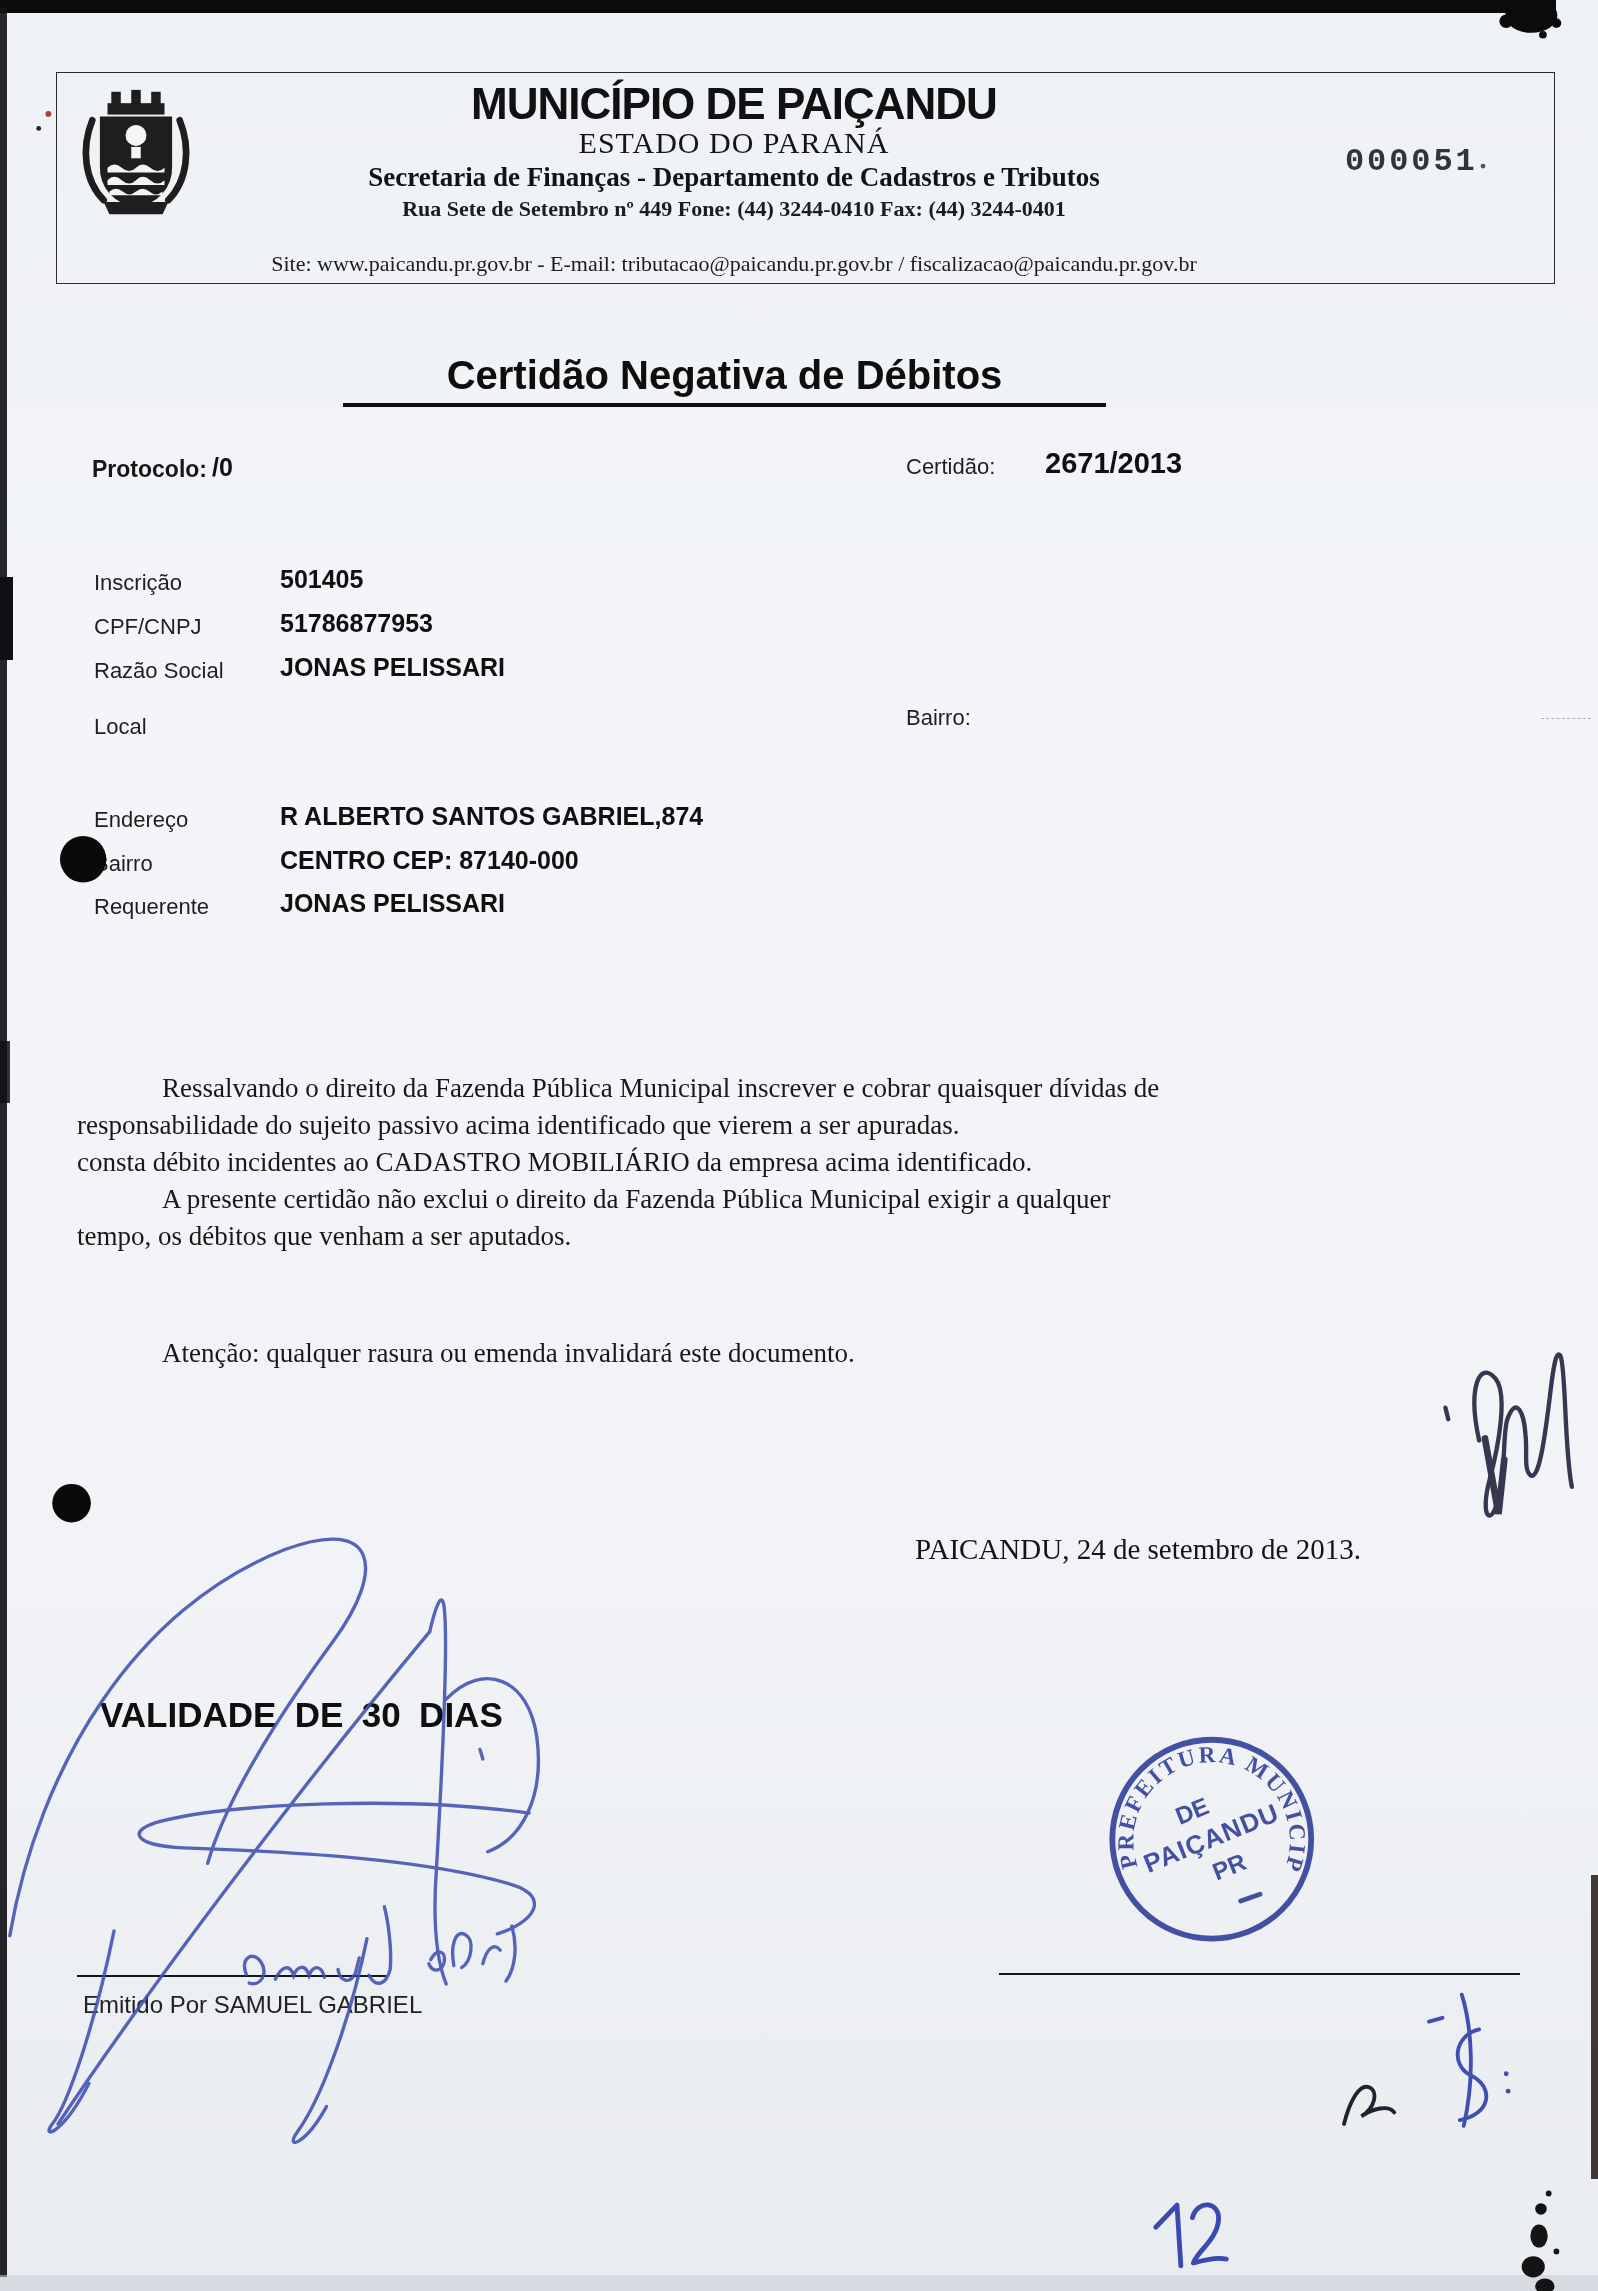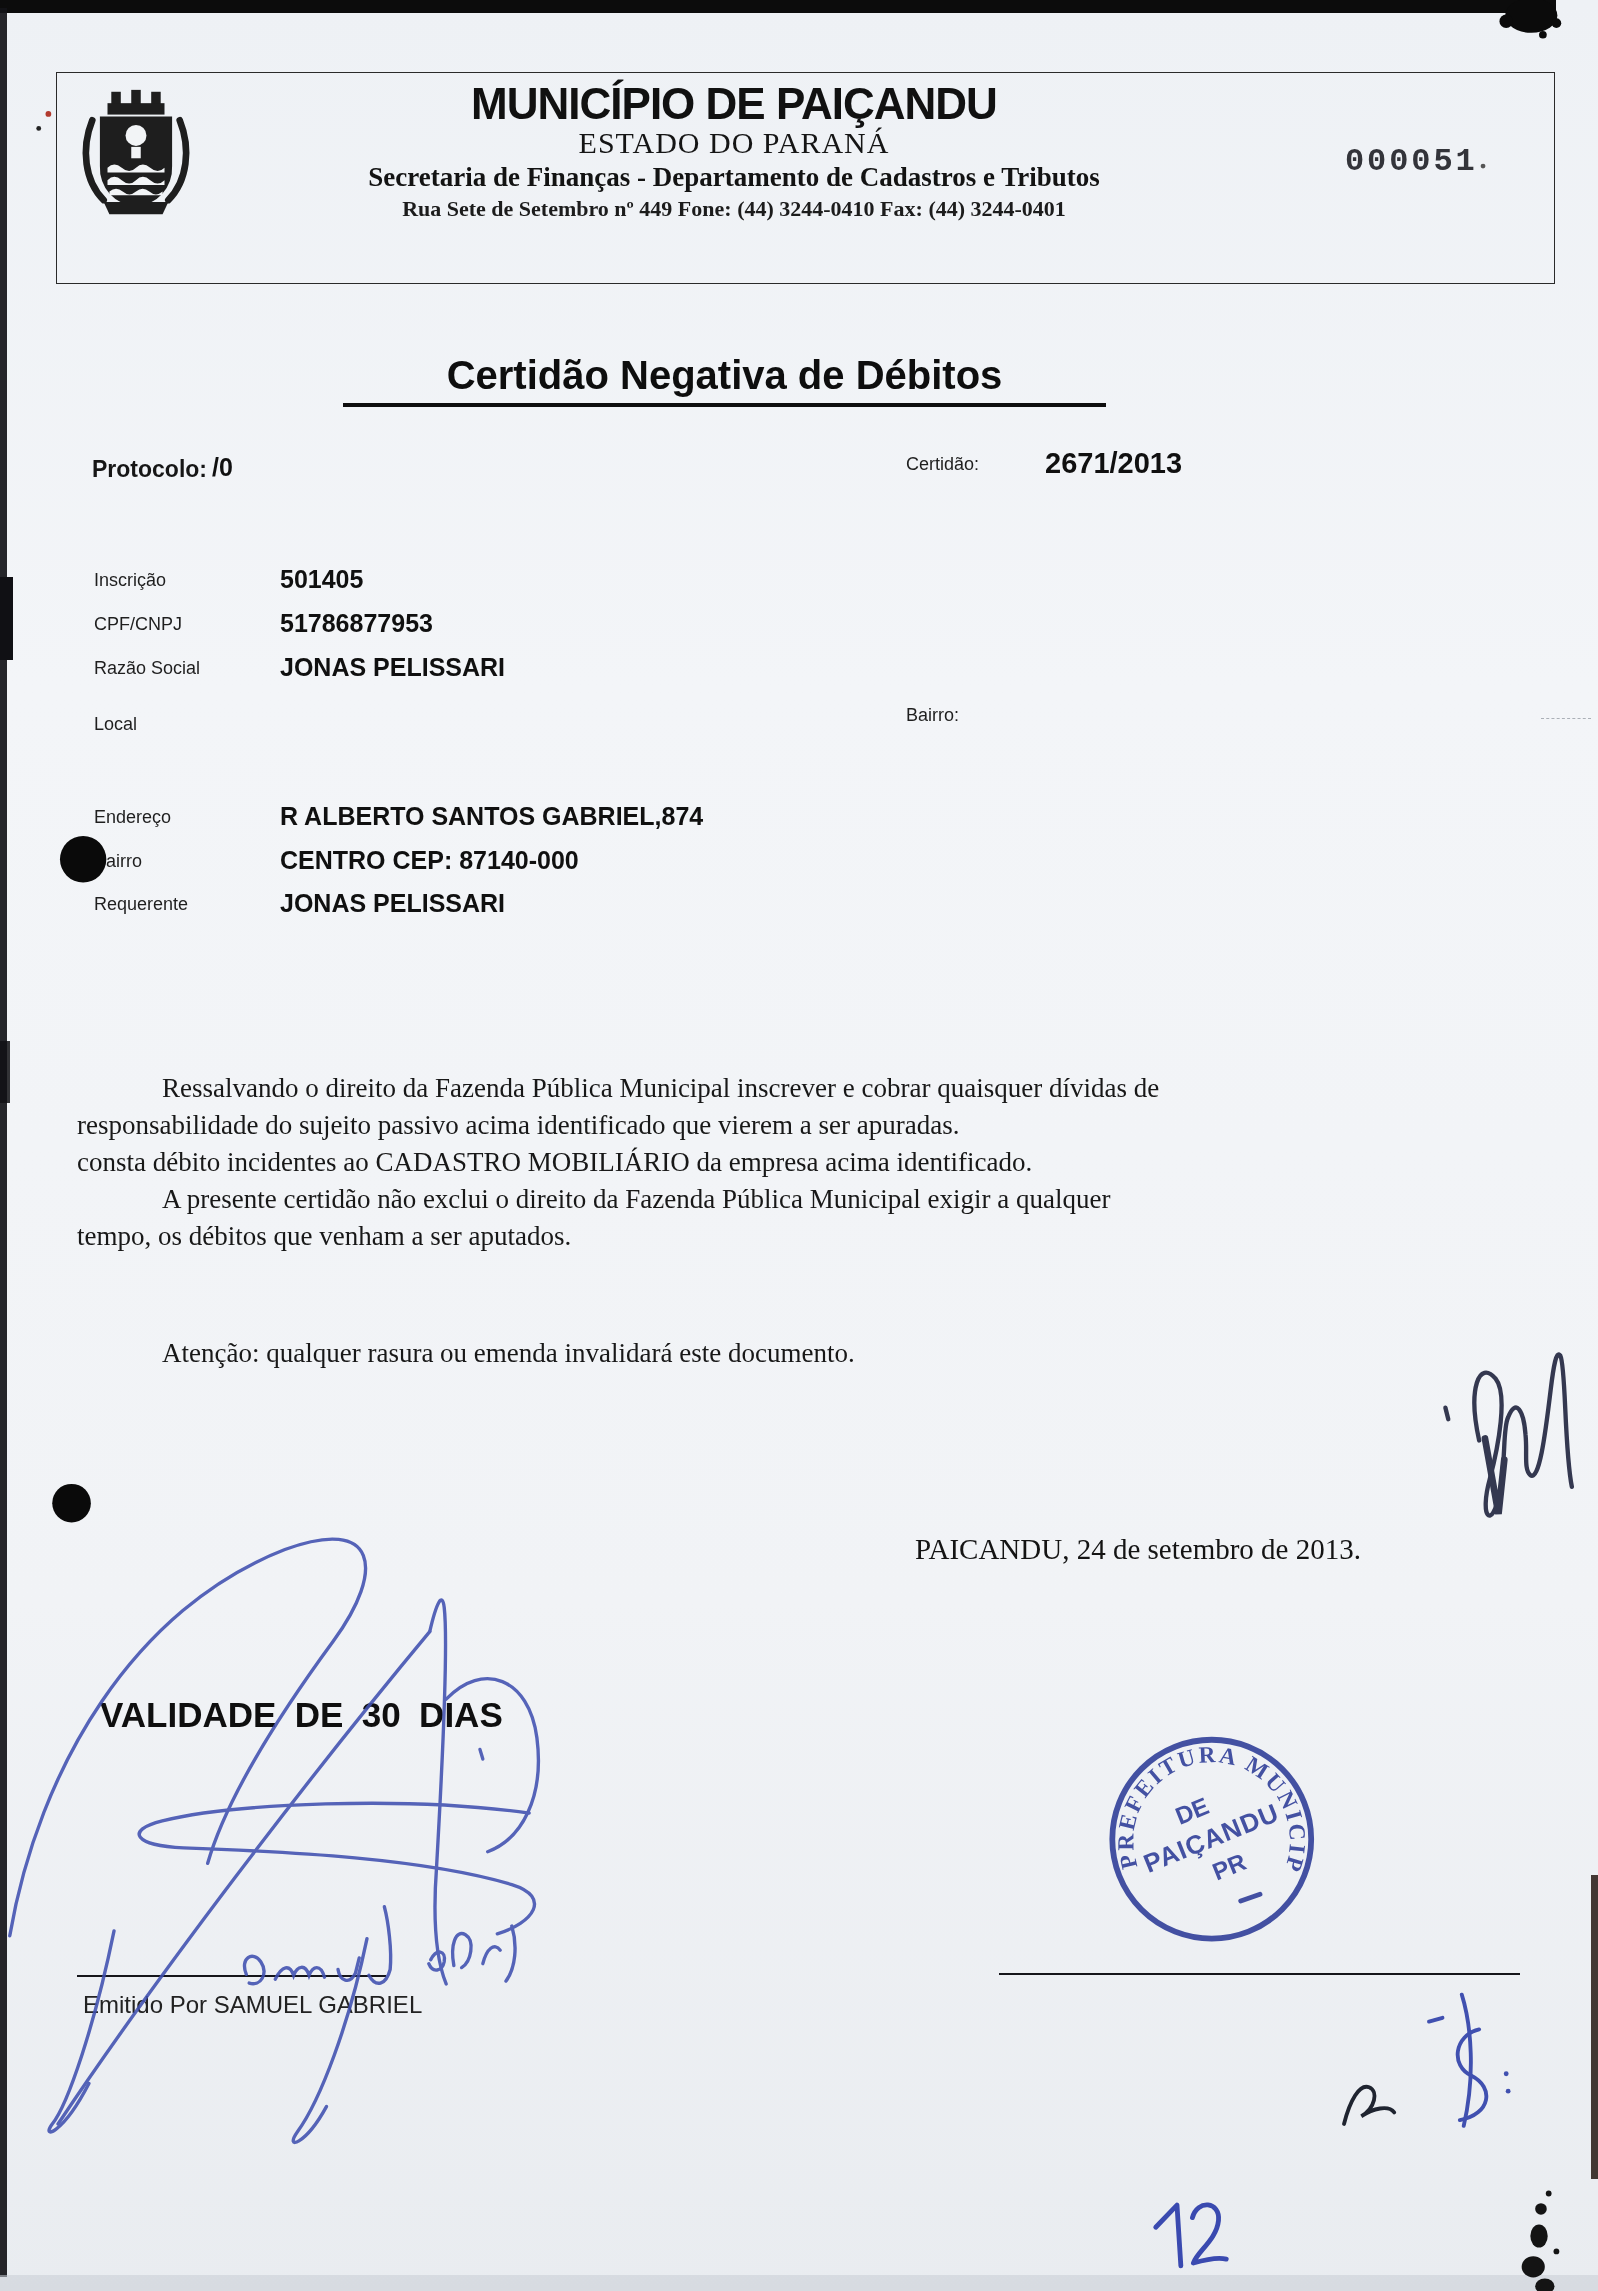--- a/index.html
+++ b/index.html
@@ -22,21 +22,21 @@
   .hdr-muni{top:79px;font-weight:bold;font-size:44px;letter-spacing:-1px;color:#111;}
   .hdr-state{top:126px;font-family:"Liberation Serif",serif;font-size:30px;letter-spacing:1px;color:#151515;}
   .hdr-dept{top:162px;font-family:"Liberation Serif",serif;font-weight:bold;font-size:27px;color:#131313;}
   .hdr-addr{top:196px;font-family:"Liberation Serif",serif;font-size:22px;font-weight:bold;color:#1c1c1c;}
   .hdr-cep{top:224px;font-family:"Liberation Serif",serif;font-size:22px;color:#1c1c1c;}
   .hdr-site{top:251px;font-family:"Liberation Serif",serif;font-size:22px;color:#1c1c1c;}
   .doc-number{left:1345px;top:143px;font-family:"Liberation Mono",monospace;font-weight:bold;font-size:32px;letter-spacing:2.9px;color:#33343a;}
   
   .doc-title{left:343px;top:353px;width:763px;text-align:center;font-size:40px;font-weight:bold;color:#0e0e0e;
              border-bottom:4.8px solid #0e0e0e;padding-bottom:4.8px;letter-spacing:0px;}
-  .label{font-size:18px;color:#1f1f1f;}
+  .label{font-size:22px;color:#1f1f1f;}
   .label-b{font-size:23px;font-weight:bold;color:#161616;}
   .value{font-size:25px;font-weight:bold;color:#101010;}
   
   .para-wrap{left:77px;top:1070px;width:1361px;font-family:"Liberation Serif",serif;font-size:27px;color:#181818;}
   .para-line{height:37px;line-height:37px;white-space:pre;}
   .para-line.indent{padding-left:85px;}
   .para-line.just{word-spacing:5.8px;}
   .attention{left:162px;top:1338px;font-family:"Liberation Serif",serif;font-size:27px;color:#181818;}
   .date-line{left:915px;top:1533px;font-family:"Liberation Serif",serif;font-size:29px;color:#141414;}
   .validity{left:100px;top:1695px;font-size:35px;font-weight:bold;color:#0f0f0f;word-spacing:8.7px;}
@@ -79,20 +79,21 @@
       <path d="M30,82 q7,-7 15,0 t15,0 t15,0 t15,0 v5 h-60 z"></path>
       <path d="M30,95 q7,-7 15,0 t15,0 t15,0 t15,0 v5 h-60 z"></path>
       <path d="M32,107 q7,-6 14,0 t14,0 t14,0 t14,0 v4 h-56 z"></path>
     </g>
   </svg>
 
   <div class="abs hdr-col hdr-muni">MUNICÍPIO DE PAIÇANDU</div>
   <div class="abs hdr-col hdr-state">ESTADO DO PARANÁ</div>
   <div class="abs hdr-col hdr-dept">Secretaria de Finanças - Departamento de Cadastros e Tributos</div>
   <div class="abs hdr-col hdr-addr">Rua Sete de Setembro  nº 449  Fone: (44) 3244-0410  Fax: (44) 3244-0401</div>
+  <div class="abs hdr-col hdr-site">Site: www.paicandu.pr.gov.br  - E-mail: tributacao@paicandu.pr.gov.br / fiscalizacao@paicandu.pr.gov.br</div>
   <div class="abs doc-number">000051</div>
 
   <div class="abs doc-title">Certidão Negativa de Débitos</div>
 
   <div class="abs label-b" style="left:92px;top:456px;">Protocolo:</div>
   <div class="abs value" style="left:212px;top:453px;">/0</div>
   <div class="abs label" style="left:906px;top:454px;">Certidão:</div>
   <div class="abs value" style="left:1045px;top:447px;font-size:29px;">2671/2013</div>
 
   <div class="abs label" style="left:94px;top:570px;">Inscrição</div>

